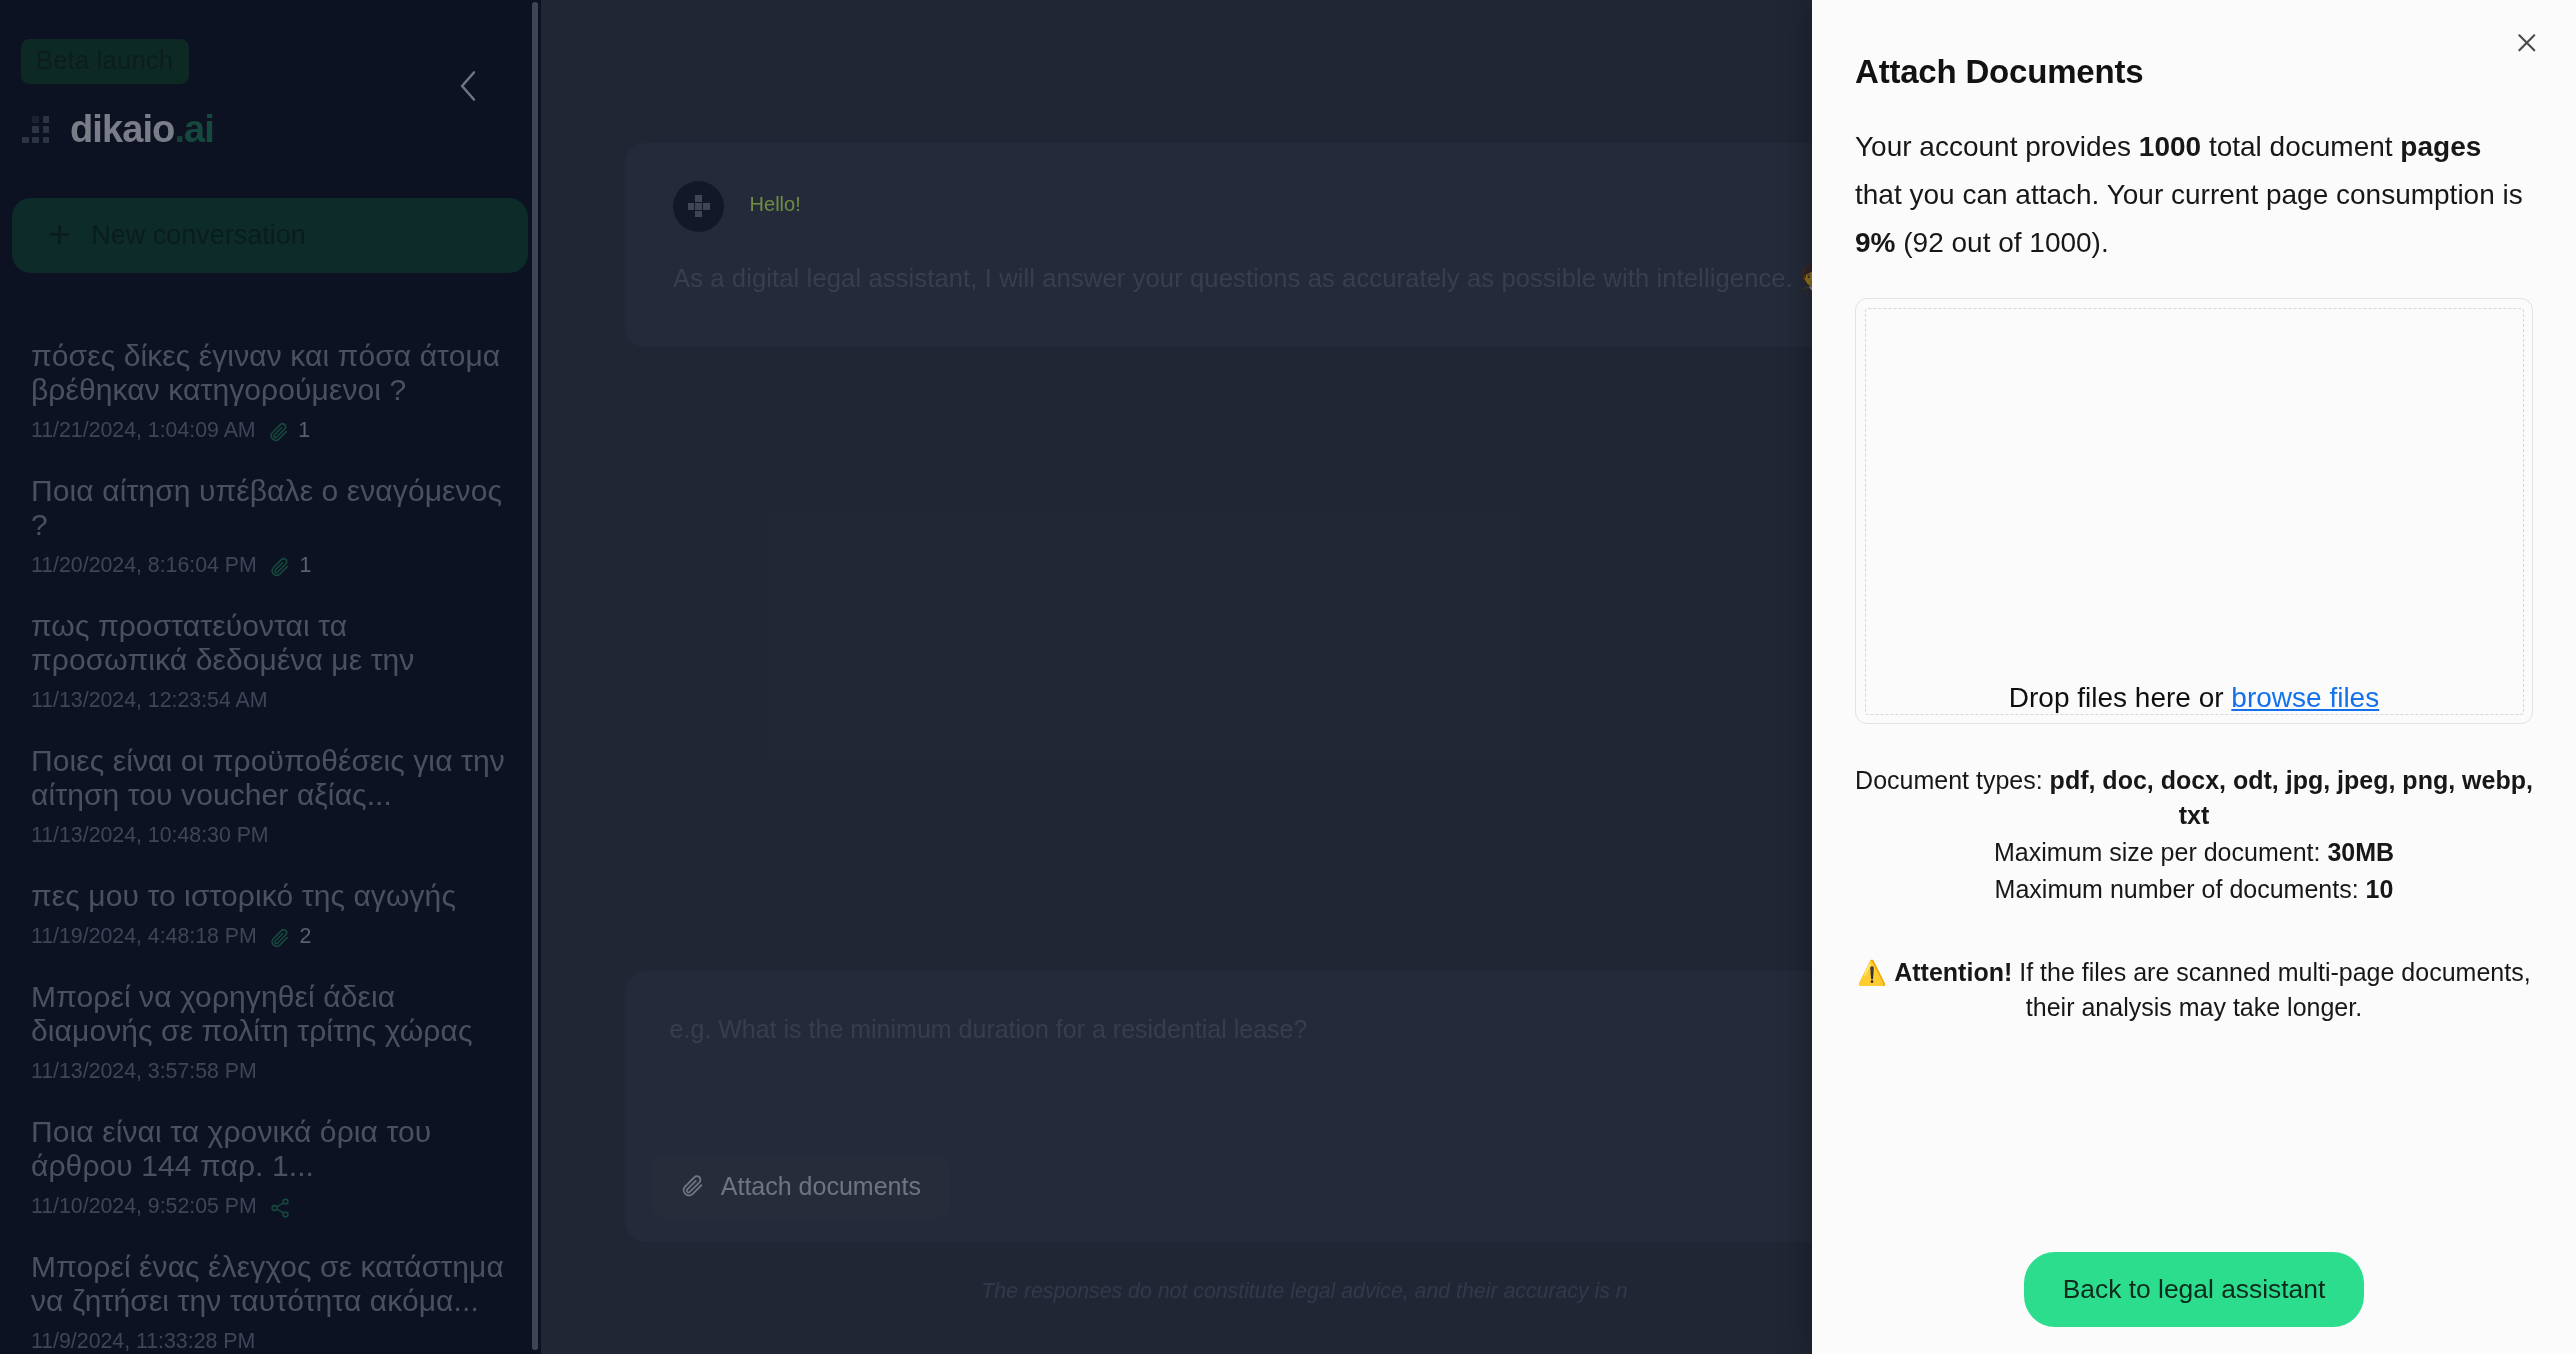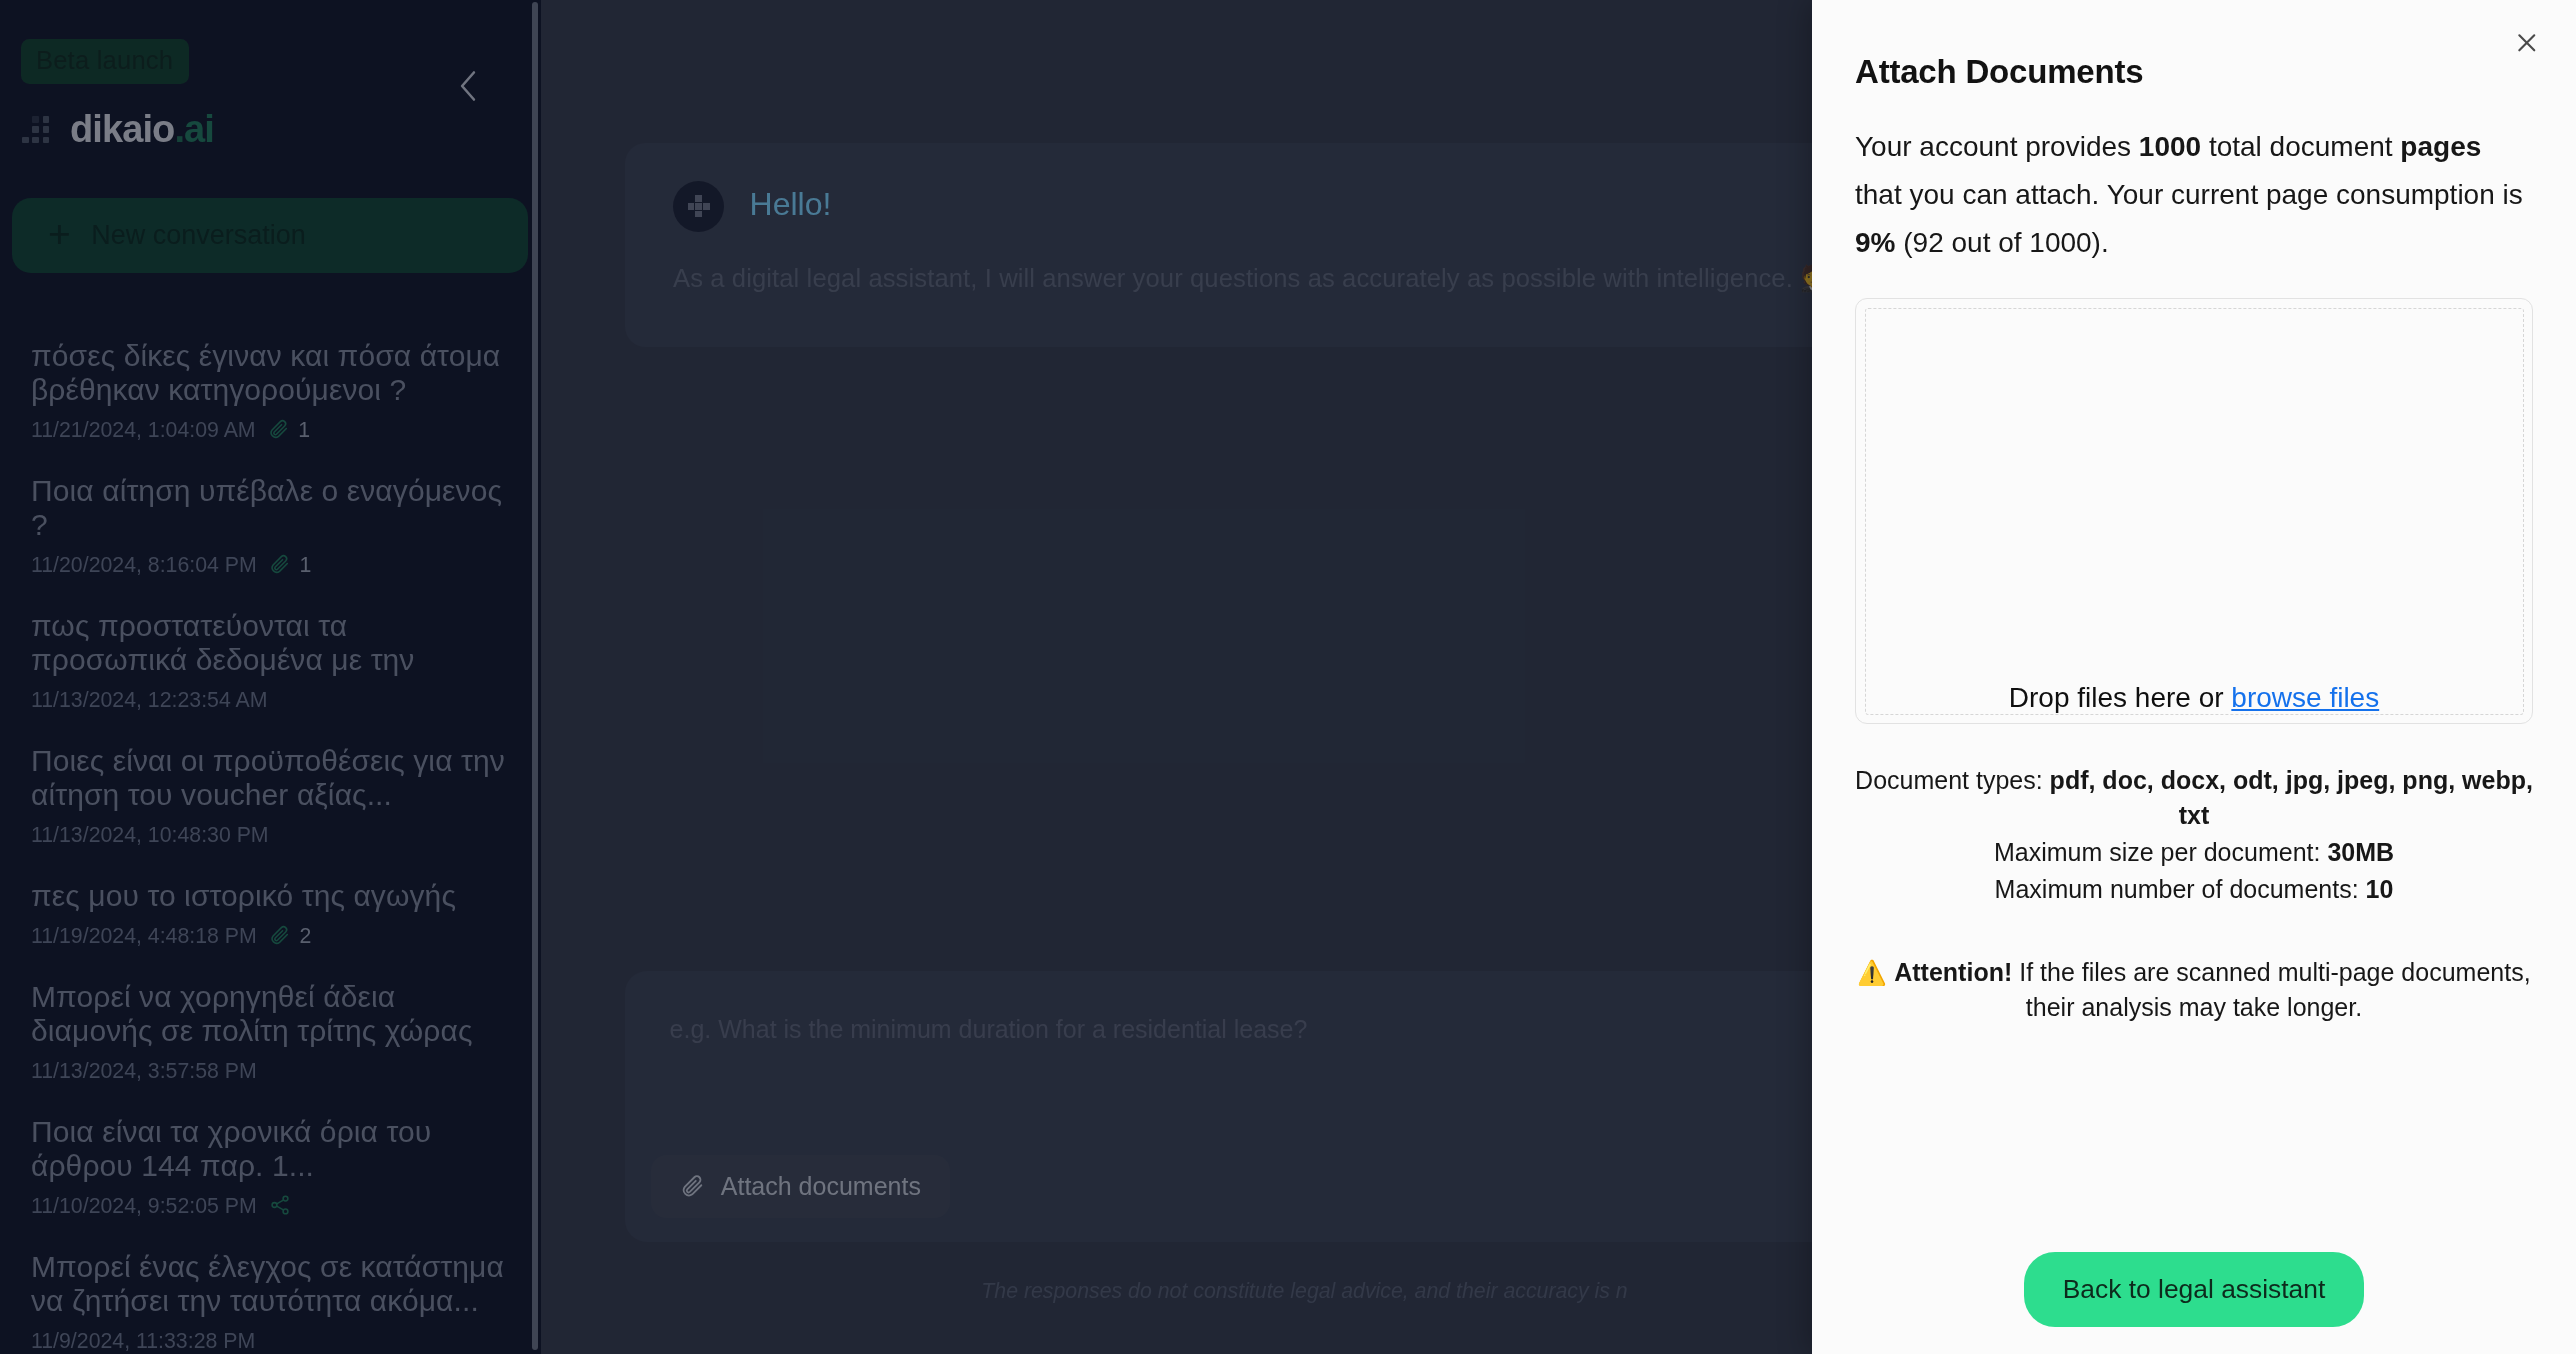--- a/index.html
+++ b/index.html
@@ -76,21 +76,21 @@
     cursor: pointer;
   }
   .conv-title {
     font-size: 30px; line-height: 34px;
     color: #7e879b;
     letter-spacing: 0.1px;
     max-height: 68px; overflow: hidden;
   }
   .conv-meta {
     margin-top: 11px;
-    display: flex; align-items: flex-start; gap: 12px;
+    display: flex; align-items: flex-end; gap: 12px;
     font-size: 21.3px; color: #69738a;
   }
   .conv-meta .cnt { font-size: 21.3px; color: #9aa3b5; margin-left: -3.4px; }
   .clip-icon, .share-icon { display: inline-flex; width: 22px; height: 22px; }
 
   .sb-scroll {
     position: absolute; right: 2.6px; top: 1.7px;
     width: 6.8px; height: 1348px;
     background: #6b7486; border-radius: 3.4px;
   }
@@ -113,21 +113,21 @@
   .greet-head { display: flex; align-items: flex-start; gap: 25.6px; }
   .avatar {
     width: 51px; height: 51px; border-radius: 50%;
     background: #1b2236;
     display: flex; align-items: center; justify-content: center;
     flex: 0 0 51px;
     margin-top: 1.7px;
   }
   .avatar .grid { position: relative; width: 22px; height: 22px; }
   .avatar .grid i { position: absolute; background: #6c7487; }
-  .greet-hello { font-size: 32px; color: #7dd3fc; line-height: 51px; }
+  .greet-hello { font-size: 20px; color: #bef264; line-height: 51px; }
   .greet-body {
     margin-top: 22px;
     font-size: 25.6px; line-height: 49px; color: #5d6678;
     letter-spacing: 0.1px;
   }
 
   .composer {
     position: absolute; left: 84px; top: 971px;
     width: 1399px;
     background: #3a4254;

